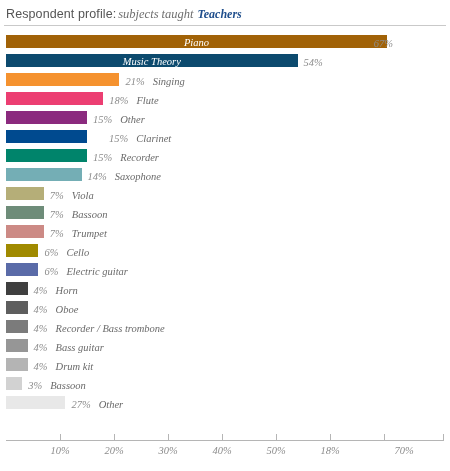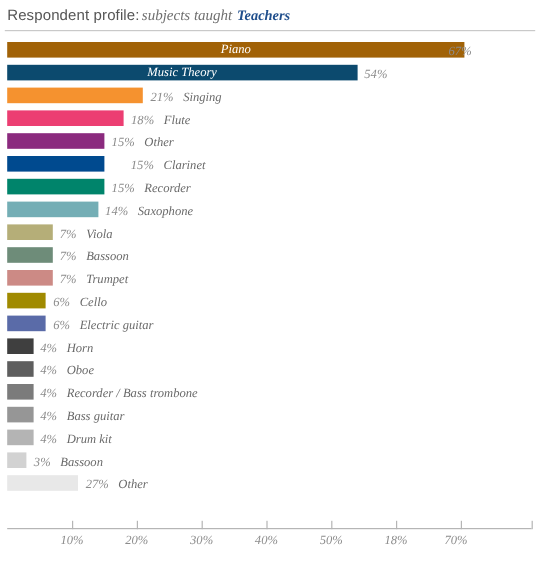--- a/index.html
+++ b/index.html
@@ -266,17 +266,17 @@
       <div class="tick-label" style="left: 114px;">20%</div>
       <div class="tick" style="left: 168px;"></div>
       <div class="tick-label" style="left: 168px;">30%</div>
       <div class="tick" style="left: 222px;"></div>
       <div class="tick-label" style="left: 222px;">40%</div>
       <div class="tick" style="left: 276px;"></div>
       <div class="tick-label" style="left: 276px;">50%</div>
       <div class="tick" style="left: 330px;"></div>
       <div class="tick-label" style="left: 330px;">18%</div>
       <div class="tick" style="left: 384px;"></div>
-      <div class="tick-label" style="left: 380px;">70%</div>
+      <div class="tick-label" style="left: 404px;">70%</div>
       <div class="tick-end" style="left: 443px;"></div>
     </div>
 
 </div>
 
 </body></html>

